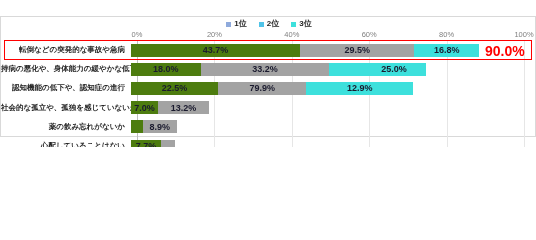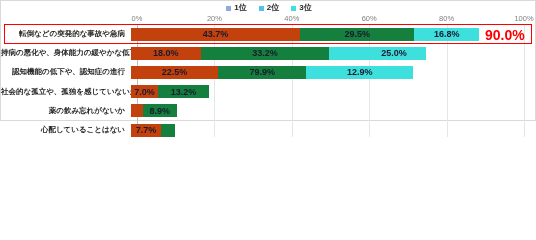--- a/index.html
+++ b/index.html
@@ -4,21 +4,21 @@
 <style>
   html,body{margin:0;padding:0;}
   body{
     width:536px;height:147px;
     background:#ffffff;
     font-family:"Liberation Sans","DejaVu Sans",sans-serif;
     overflow:hidden;
     position:relative;
   }
   #chart{
-    position:absolute;left:0;top:0;width:536px;height:121px;
+    position:absolute;left:0;top:16px;width:536px;height:121px;
     box-sizing:border-box;
     border:1px solid #d9d9d9;
     background:#fff;
   }
 
   
   .legend{
     position:absolute;left:0;top:1px;width:536px;height:12px;
     display:flex;justify-content:center;align-items:center;gap:12px;
   }
@@ -65,22 +65,22 @@
   .bars{
     position:relative;height:13px;flex:1 1 auto;
   }
   .seg{
     position:absolute;top:0;height:13px;
     display:flex;align-items:center;justify-content:center;
     font-size:9px;font-weight:bold;color:#1a1a2e;
     box-sizing:border-box;
     overflow:hidden;white-space:nowrap;
   }
-  .seg.s1{background:#c2410c;}
-  .seg.s2{background:#15803d;}
+  .seg.s1{background:#4d7c0f;}
+  .seg.s2{background:#a3a3a3;}
   .seg.s3{background:#3de0dc;}
   .seg .val{pointer-events:none;}
 
   
   .hilite{
     position:absolute;
     left:3px;top:23px;width:528px;height:20px;
     border:1.6px solid #ff0000;
     box-sizing:border-box;
     pointer-events:none;

